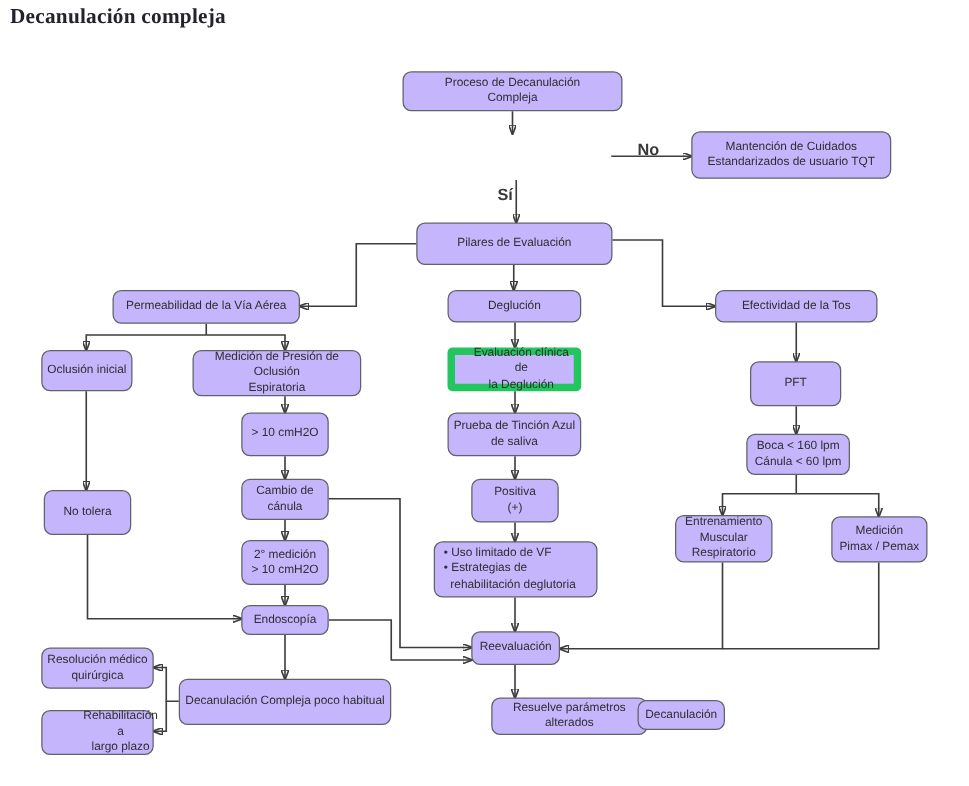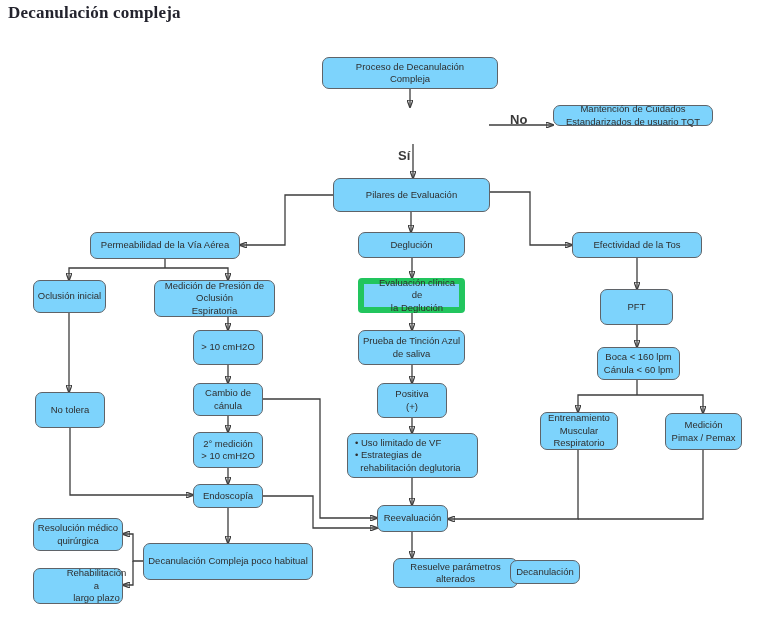--- a/index.html
+++ b/index.html
@@ -11,21 +11,21 @@
     position:absolute;left:8px;top:3px;
     font-family:"Liberation Serif",serif;font-size:17px;font-weight:700;
     color:var(--title,#23232d);letter-spacing:.2px;
   }
   svg.wires{position:absolute;left:0;top:0;pointer-events:none;}
   svg.wires path{fill:none;stroke:var(--arrow,#3d3d3d);stroke-width:1.3px;}
   .node{
     position:absolute;box-sizing:border-box;
     display:flex;align-items:center;justify-content:center;
     border:1.3px solid var(--border,#5f6368);border-radius:7px;
-    background:#7dd3fc;color:var(--text,#2e2e2e);
+    background:#c4b5fd;color:var(--text,#2e2e2e);
     font-size:9.5px;line-height:1.3;text-align:center;
     white-space:pre-line;padding:2px 3px;
   }
   .node.bold-border{border:6px solid #22c55e;border-radius:4px;padding-left:14px;}
   .node.left{justify-content:flex-start;text-align:left;padding-left:7px;}
   .edge-label{
     position:absolute;font-size:13px;color:#3a3a3a;font-weight:bold;
   }
 </style>
 </head>
@@ -75,28 +75,28 @@
     <path d="M637,395 H703 V413" marker-end="url(#arr)"></path>
     <path d="M703,450 V519 H578"></path>
     <path d="M578,450 V519 H448" marker-end="url(#arr)"></path>
   </svg>
 
   <span class="edge-label" style="left:510px;top:112px;">No</span>
   <span class="edge-label" style="left:398px;top:148px;">Sí</span>
 
   <div class="node" style="left:322px;top:57px;width:176px;height:32px;">Proceso de Decanulación
 Compleja</div>
-  <div class="node" style="left:553px;top:105px;width:160px;height:21px;">Mantención de Cuidados
+  <div class="node" style="left:553px;top:105px;width:160px;height:38px;">Mantención de Cuidados
 Estandarizados de usuario TQT</div>
   <div class="node" style="left:333px;top:178px;width:157px;height:34px;">Pilares de Evaluación</div>
   <div class="node" style="left:90px;top:232px;width:150px;height:27px;">Permeabilidad de la Vía Aérea</div>
   <div class="node" style="left:358px;top:232px;width:107px;height:26px;">Deglución</div>
   <div class="node" style="left:572px;top:232px;width:130px;height:26px;">Efectividad de la Tos</div>
   <div class="node" style="left:33px;top:280px;width:73px;height:33px;">Oclusión inicial</div>
-  <div class="node" style="left:154px;top:280px;width:121px;height:37px;">Medición de Presión de Oclusión
+  <div class="node" style="left:154px;top:280px;width:135px;height:37px;">Medición de Presión de Oclusión
 Espiratoria</div>
   <div class="node" style="left:193px;top:330px;width:70px;height:35px;">&gt; 10 cmH2O</div>
   <div class="node" style="left:193px;top:383px;width:70px;height:33px;">Cambio de
 cánula</div>
   <div class="node" style="left:35px;top:392px;width:70px;height:36px;">No tolera</div>
   <div class="node" style="left:193px;top:432px;width:70px;height:36px;">2° medición
 &gt; 10 cmH2O</div>
   <div class="node" style="left:193px;top:484px;width:70px;height:24px;">Endoscopía</div>
   <div class="node bold-border" style="left:358px;top:278px;width:107px;height:35px;">Evaluación clínica de
 la Deglución</div>

